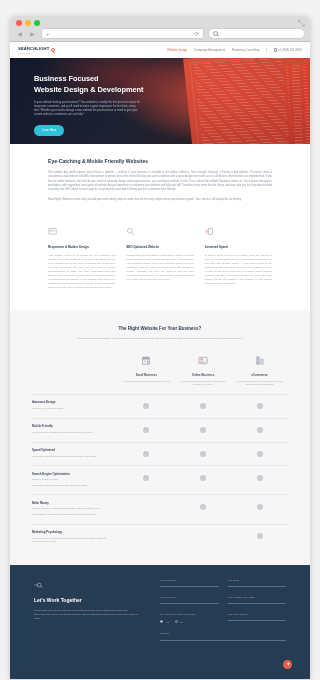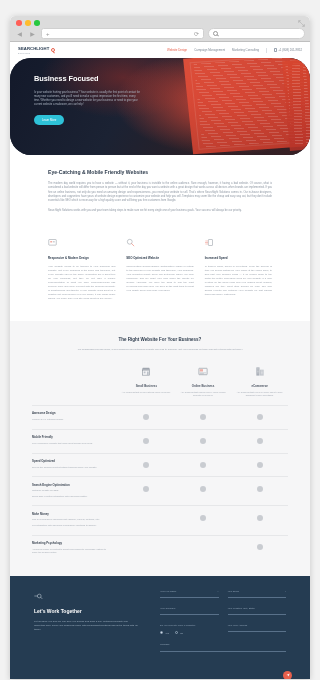--- a/index.html
+++ b/index.html
@@ -62,23 +62,22 @@
   .logo-mark:after{ content:""; position:absolute; right:-1.2px; bottom:-1.2px; width:2px; height:.6px; background:#e8604c; transform:rotate(45deg); }
   .nav{ display:flex; align-items:center; gap:7px; }
   .nav a{ font-size:2.9px; color:#7d8894; text-decoration:none; white-space:nowrap; }
   .nav a.active{ color:#e8604c; }
   .nav .sep{ width:.4px; height:5px; background:#dcdfe3; }
   .phone{ font-size:2.9px; color:#7d8894; display:flex; align-items:center; gap:1.5px; white-space:nowrap;}
   .ph-ic{ width:3px; height:3.6px; border:.5px solid #9aa4b0; border-radius:.8px; }
 
   
   .hero{
-    height:97px; position:relative; overflow:hidden;
+    height:86px; position:relative; overflow:hidden;
     background:#171f2e;
-    border-radius:21px;
   }
   .hero-photo{
     position:absolute; inset:0;
     background:
       radial-gradient(ellipse 60% 90% at 72% 45%, rgba(226,74,56,.95), rgba(226,74,56,0) 62%),
       radial-gradient(ellipse 40% 60% at 38% 20%, rgba(150,45,40,.55), rgba(0,0,0,0) 70%),
       linear-gradient(120deg,#13192a 0%,#1b2233 40%,#2a1f26 70%,#3a2024 100%);
   }
   .hero-doc{
     position:absolute; right:-6px; top:-4px; width:128px; height:96px;
@@ -229,20 +228,21 @@
       </div>
     </div>
 
     <div class="hero">
       <div class="hero-photo"></div>
       <div class="hero-doc"></div>
       <div class="hero-doc2"></div>
       <div class="hero-in">
         <h1>
           <span>Business Focused</span><br>
+          <span>Website Design &amp; Development</span>
         </h1>
         <p>Is your website hurting your business? Your website is usually the first point of contact for many new customers, and you'll need to make a great impression the first time, every time. Whether you need to design a new website for your business or need to give your current website a makeover, we can help!</p>
         <button class="btn-learn">Learn More</button>
       </div>
     </div>
 
     <div class="section intro">
       <h2>Eye-Catching &amp; Mobile Friendly Websites</h2>
       <p>The modern day world requires you to have a website — without it, your business is invisible to the online audience. Sure enough, however, it having a bad website. Of course, what is considered a bad website will differ from person to person but at the end of the day you want a website with a great design that works across all devices when brands are implemented. If you hire an online business, not only do you need an amazing design and responsiveness, you need your website to sell. That's where Searchlight Solutions comes in. Our in-house designers, developers and copywriters have years of website design experience to customize your website and help you sell. Templates may seem like the cheap and easy way out, but they don't include essentials like SEO which is necessary for a high quality score and will bring you free customers from Google.</p>
       <p>Searchlight Solutions works with you and your team taking steps to make sure we hit every single one of your business goals. Your success will always be our priority.</p>

